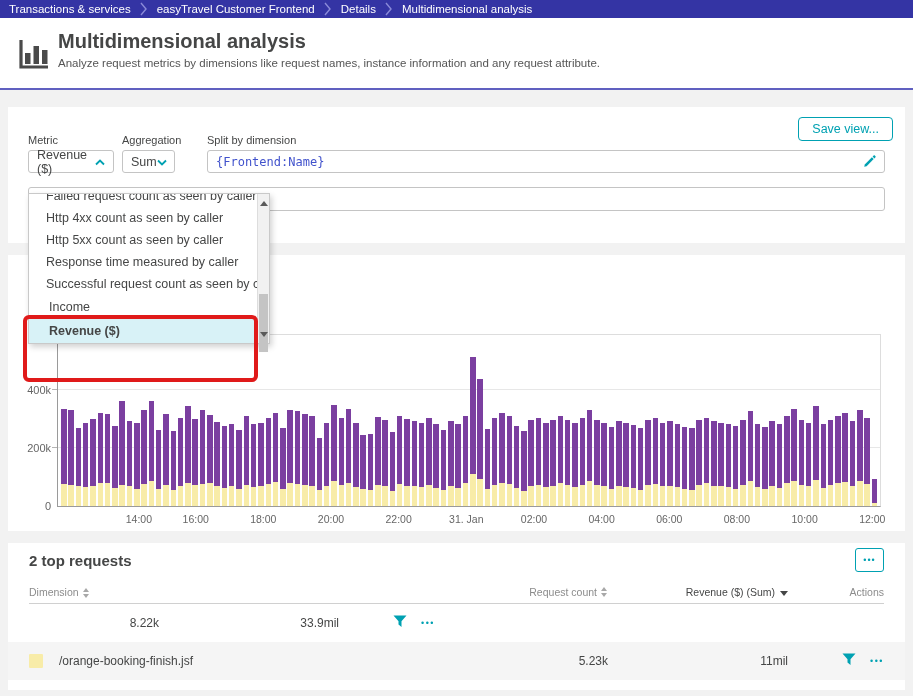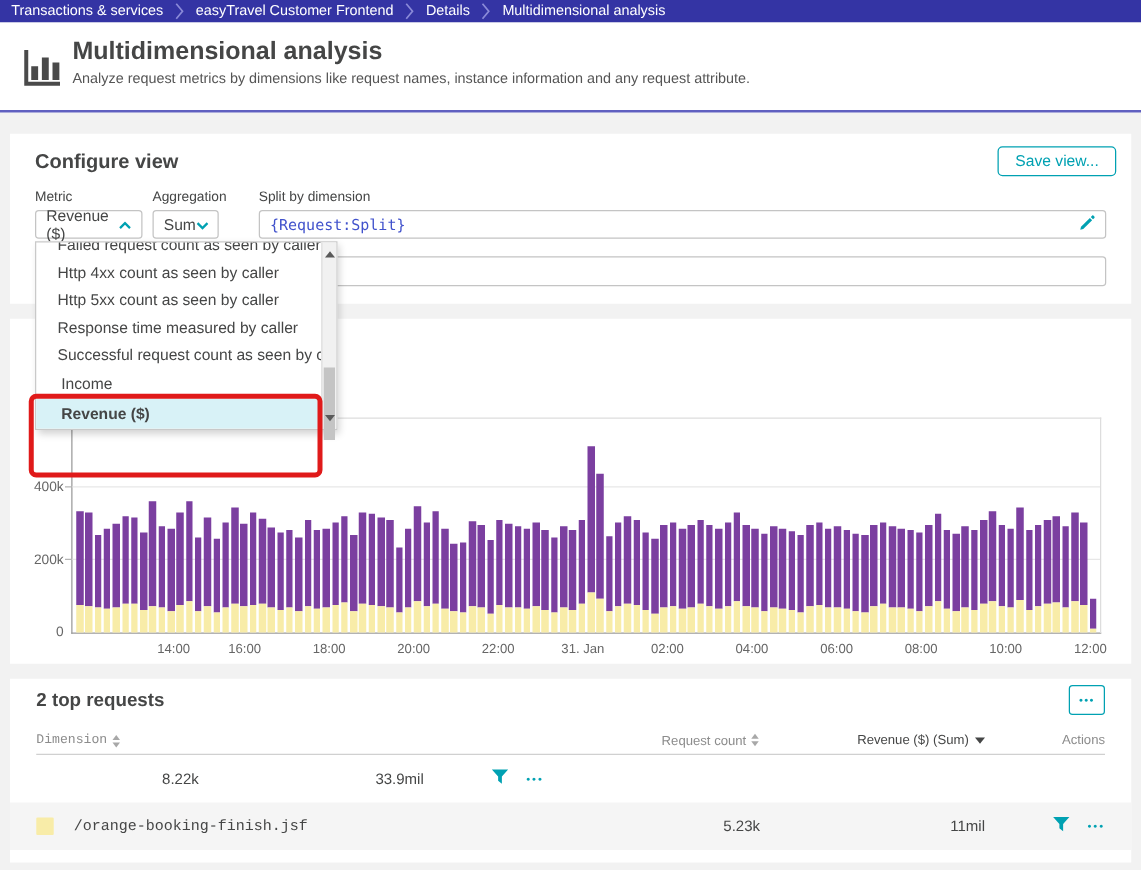--- a/index.html
+++ b/index.html
@@ -74,21 +74,21 @@
   .x-tick { position: absolute; width: 48px; text-align: center; font-size: 10.5px; color: #666; }
 
   
   .tbl-heading { padding-top: 9px; font-size: 15px; font-weight: 700; color: #454646; }
   .more-btn { position: absolute; top: 5px; right: 21px; width: 29px; height: 24px; border: 1px solid #00a1b2;
               border-radius: 3px; background: #fff; color: #00a1b2; font-size: 9px; letter-spacing: 1px; cursor: pointer; }
   .thead { display: flex; align-items: center; margin-top: 16px; height: 14px; font-size: 10.5px; color: #8c8c8c; }
   .trow { display: flex; align-items: center; height: 38px; font-size: 12px; color: #454646; }
   .trow.alt { background: #f5f5f5; margin: 0 -21px; padding: 0 21px; }
   .tsep { border-bottom: 1px solid #d0d0d0; margin-top: 4px; }
-  .c-dim { flex: 1; display: flex; align-items: center; font-family: Liberation Mono, monospace; }
+  .c-dim { flex: 1; display: flex; align-items: center; }
   .c-count { width: 130px; text-align: right; }
   .c-rev { width: 180px; text-align: right; }
   .c-act { width: 96px; text-align: right; display: flex; justify-content: flex-end; align-items: center; gap: 14px; }
   .thead .c-act { display: block; }
   .sorted { color: #454646; }
   .swatch { width: 14px; height: 14px; border-radius: 1px; margin-right: 16px; }
   .sort-glyph { display: inline-block; width: 7px; height: 10px; position: relative; margin-left: 4px; top: 1px; }
   .sort-glyph::before { content: ''; position: absolute; top: 0; left: 0; border-left: 3.5px solid transparent; border-right: 3.5px solid transparent; border-bottom: 4px solid #a8a8a8; }
   .sort-glyph::after { content: ''; position: absolute; bottom: 0; left: 0; border-left: 3.5px solid transparent; border-right: 3.5px solid transparent; border-top: 4px solid #a8a8a8; }
   .desc-arrow { display: inline-block; width: 0; height: 0; border-left: 4px solid transparent; border-right: 4px solid transparent; border-top: 5px solid #454646; margin-left: 5px; }
@@ -128,21 +128,20 @@
         <rect x="11" y="15" width="5.5" height="11" fill="#4a4a4a"></rect>
         <rect x="19.5" y="8" width="5.5" height="18" fill="#4a4a4a"></rect>
         <rect x="28" y="12" width="5.5" height="14" fill="#4a4a4a"></rect>
       </svg>
     </span>
     <div class="header-title">Multidimensional analysis</div>
     <div class="header-sub">Analyze request metrics by dimensions like request names, instance information and any request attribute.</div>
   </div>
 
   <div class="card card-configure">
-    <div class="cfg-heading">Configure view</div>
     <button class="save-btn">Save view...</button>
     <div class="fields">
       <div class="col-metric">
         <div class="field-label">Metric</div>
         <div class="select">
           <span>Revenue ($)</span>
           <span><svg width="10" height="7" viewBox="0 0 10 7">
                 <polyline points="1,5.5 5,1.5 9,5.5" fill="none" stroke="#00a1b2" stroke-width="1.8"></polyline>
               </svg></span>
         </div>
@@ -152,21 +151,21 @@
         <div class="select">
           <span>Sum</span>
           <span><svg width="10" height="7" viewBox="0 0 10 7">
                 <polyline points="1,1.5 5,5.5 9,1.5" fill="none" stroke="#00a1b2" stroke-width="1.8"></polyline>
               </svg></span>
         </div>
       </div>
       <div class="col-split">
         <div class="field-label">Split by dimension</div>
         <div class="split-input">
-          <span class="split-value">{Request:Split}</span>
+          <span class="split-value">{Frontend:Name}</span>
           <span>
             <svg width="14" height="14" viewBox="0 0 14 14">
               <path d="M2.8 11.4 L9.9 4.3 L11.7 6.1 L4.6 13.2 L2.2 13.8 Z" fill="#00a1b2"></path>
               <path d="M10.6 3.6 L12.4 5.4 L13.5 4.3 C13.8 4 13.8 3.5 13.5 3.2 L12.8 2.5 C12.5 2.2 12 2.2 11.7 2.5 Z" fill="#00a1b2"></path>
             </svg>
           </span>
         </div>
       </div>
     </div>
     <div class="filter-input"></div>

